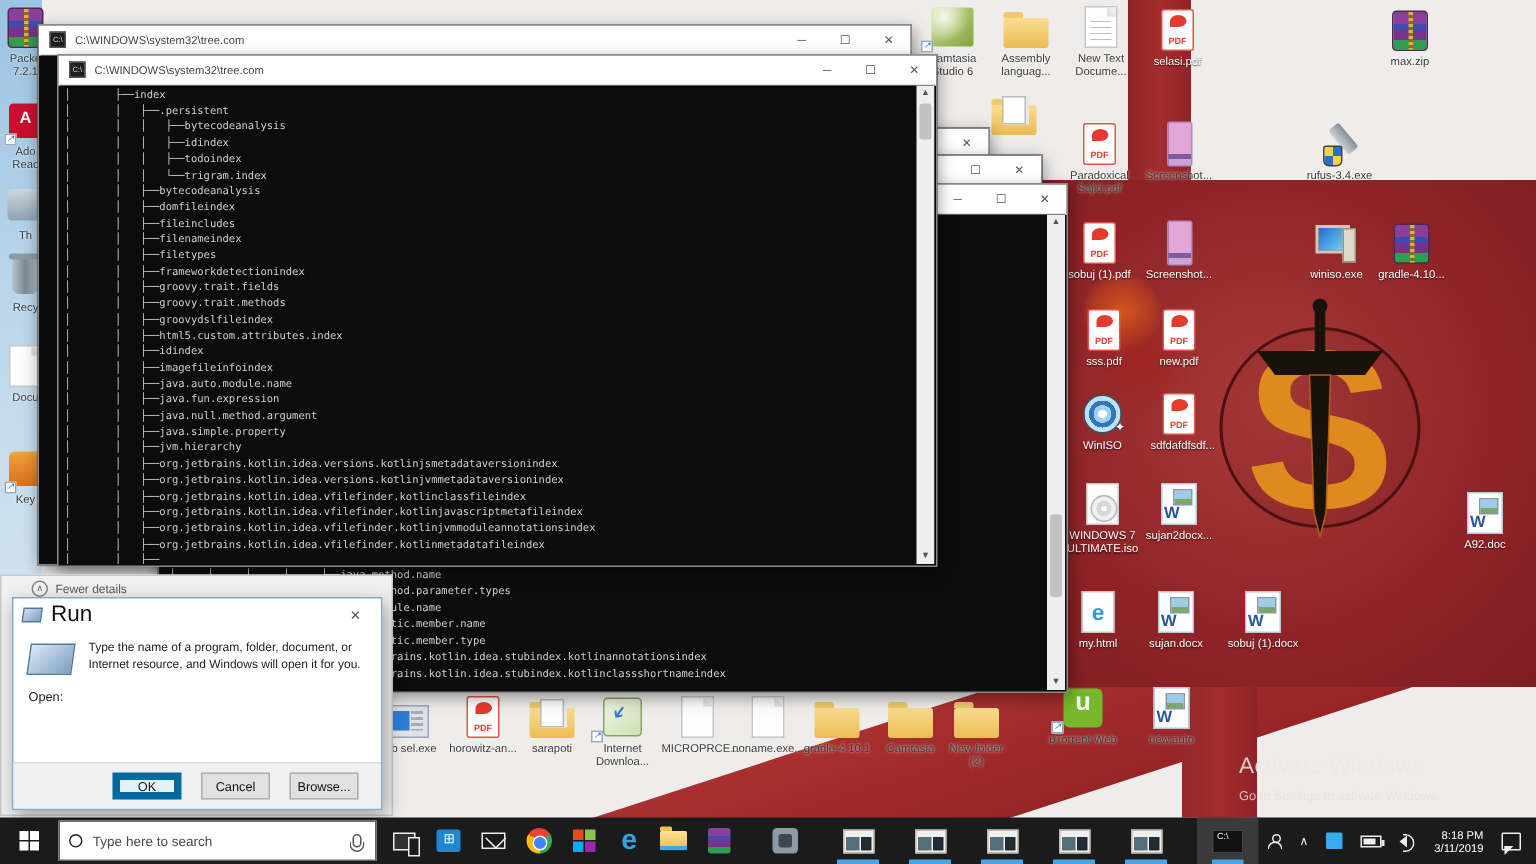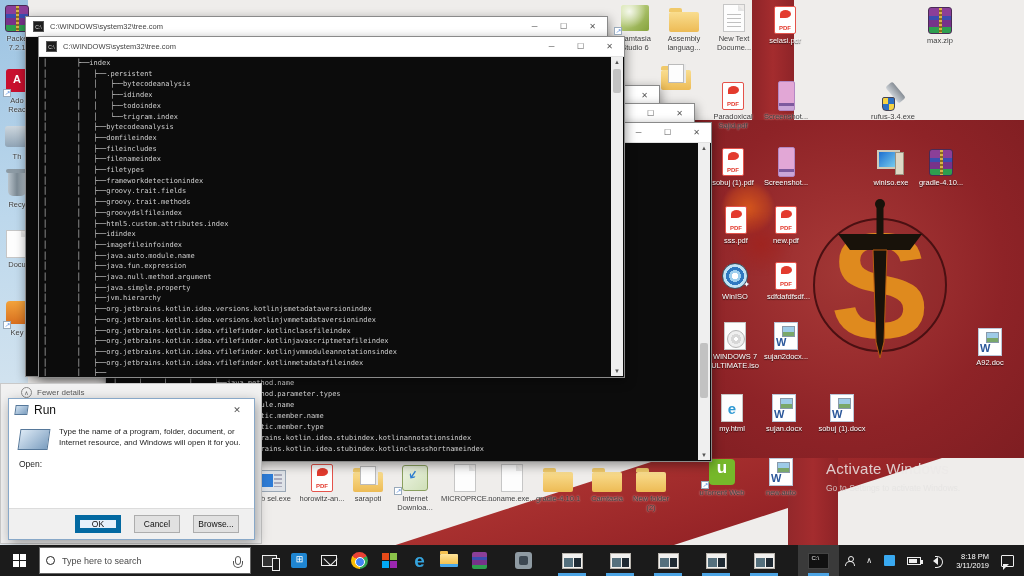--- a/index.html
+++ b/index.html
@@ -8,21 +8,21 @@
 
   
   .wp-left{position:absolute;left:0;top:0;width:28px;height:545px;background:linear-gradient(180deg,#aacdе8,#9cc3e2 30%,#cfe2ef 60%,#e9eef2);background:linear-gradient(180deg,#9cc3e2,#bdd8ec 40%,#e4ecf2);}
   .wp-square{position:absolute;left:628px;top:120px;width:396px;height:338px;border-radius:0 0 0 16px;background:radial-gradient(circle at 55% 45%,#a93a38 0%,#8e2327 55%,#7a1c20 100%);}
   .wp-bandtop{position:absolute;left:752px;top:0;width:42px;height:125px;background:linear-gradient(90deg,#8e2428,#a42c2e 50%,#8e2428);}
   .wp-bandbottom{position:absolute;left:788px;top:450px;width:50px;height:95px;background:linear-gradient(90deg,#93282b,#a42c2e 50%,#8e2327);}
   .wp-swoosh{position:absolute;left:358px;top:462px;width:600px;height:86px;background:linear-gradient(180deg,#a8302f,#962427);transform:rotate(-18deg);}
   .wp-blob1{position:absolute;left:722px;top:182px;width:52px;height:52px;border-radius:50%;background:radial-gradient(circle,#d4551c 0%,rgba(196,70,30,.55) 55%,rgba(196,70,30,0) 75%);filter:blur(1px);}
   .wp-blob2{position:absolute;left:730px;top:215px;width:62px;height:58px;border-radius:50%;background:radial-gradient(circle,rgba(160,35,30,.9),rgba(160,35,30,0) 70%);filter:blur(2px);}
   .logo-svg{position:absolute;left:628px;top:120px;}
-  .watermark{position:absolute;left:826px;top:460px;color:rgba(235,233,232,.85);}
+  .watermark{position:absolute;left:826px;top:502px;color:rgba(235,233,232,.85);}
   .watermark .l1{font-size:15px;letter-spacing:.3px;}
   .watermark .l2{font-size:8.5px;margin-top:6px;color:rgba(228,226,225,.8);}
 
   
   .dicon{position:absolute;width:48px;text-align:center;cursor:default;}
   .igwrap{position:relative;height:32px;display:flex;align-items:center;justify-content:center;}
   .dlbl{margin-top:1px;font-size:7.5px;line-height:8.5px;color:#3c3c3c;text-shadow:0 0 2px rgba(255,255,255,.9);white-space:pre-line;}
   .dicon.w .dlbl{color:#fff;text-shadow:0 1px 1px rgba(0,0,0,.75);}
   .scar{position:absolute;left:3px;bottom:-1px;width:8px;height:8px;background:#fff;border:1px solid #9ab;font-size:6px;line-height:6px;color:#2a6fd4;z-index:3;}
   .ig{position:relative;}
@@ -89,21 +89,21 @@
   .sb .ar{height:10px;line-height:10px;}
   .sb .thumb{position:absolute;left:2px;width:8px;background:#c2c2c2;border-radius:2px;}
 
   
   .tmfrag{position:absolute;left:0;top:383px;width:262px;height:161px;background:#f1f1f1;border:1px solid #c9c9c9;}
   .tmrow{display:flex;align-items:center;gap:5px;padding:3px 0 0 20px;color:#5a5a5a;font-size:8px;}
   .circ{width:11px;height:11px;border:1px solid #888;border-radius:50%;font-size:6px;line-height:10px;text-align:center;color:#666;}
   .run{position:absolute;left:8px;top:398px;width:247px;height:142px;background:#fff;border:1px solid #88a8c8;box-shadow:2px 4px 12px rgba(0,0,0,.35);}
   .run .rtitle{height:21px;display:flex;align-items:center;padding:0 6px;}
   .runico{width:13px;height:10px;background:linear-gradient(135deg,#cfe0f0,#7d9fc0);border:1px solid #56789a;transform:skewX(-8deg);margin-right:6px;}
-  .run .rtxt{flex:1;font-size:12px;color:#111;}
+  .run .rtxt{flex:1;font-size:15px;color:#111;}
   .run .rclose{width:22px;text-align:center;font-size:9px;color:#555;}
   .rbody{padding:6px 10px 0 10px;display:flex;gap:10px;}
   .runbig{width:30px;height:21px;background:linear-gradient(135deg,#dce9f5,#7d9fc0);border:1px solid #56789a;transform:skewX(-8deg);flex:none;margin-top:3px;}
   .rmsg{font-size:8px;color:#222;line-height:11px;}
   .ropen{display:flex;align-items:center;padding:9px 10px 0 10px;gap:8px;}
   .ropen .olabel{font-size:8.5px;color:#222;}
   .combo{flex:1;height:17px;border:1px solid #5e95d0;background:#fff;display:flex;align-items:center;padding-left:2px;position:relative;}
   .combo .sel{background:#0078d7;color:#fff;font-size:8.5px;padding:1px 2px;}
   .combo .chev{position:absolute;right:2px;top:0;bottom:0;width:13px;display:flex;align-items:center;justify-content:center;color:#555;font-size:7px;}
   .rfoot{position:absolute;left:0;right:0;bottom:0;height:31px;background:#f0f0f0;border-top:1px solid #dcdcdc;display:flex;align-items:center;justify-content:flex-end;gap:13px;padding-right:15px;}

